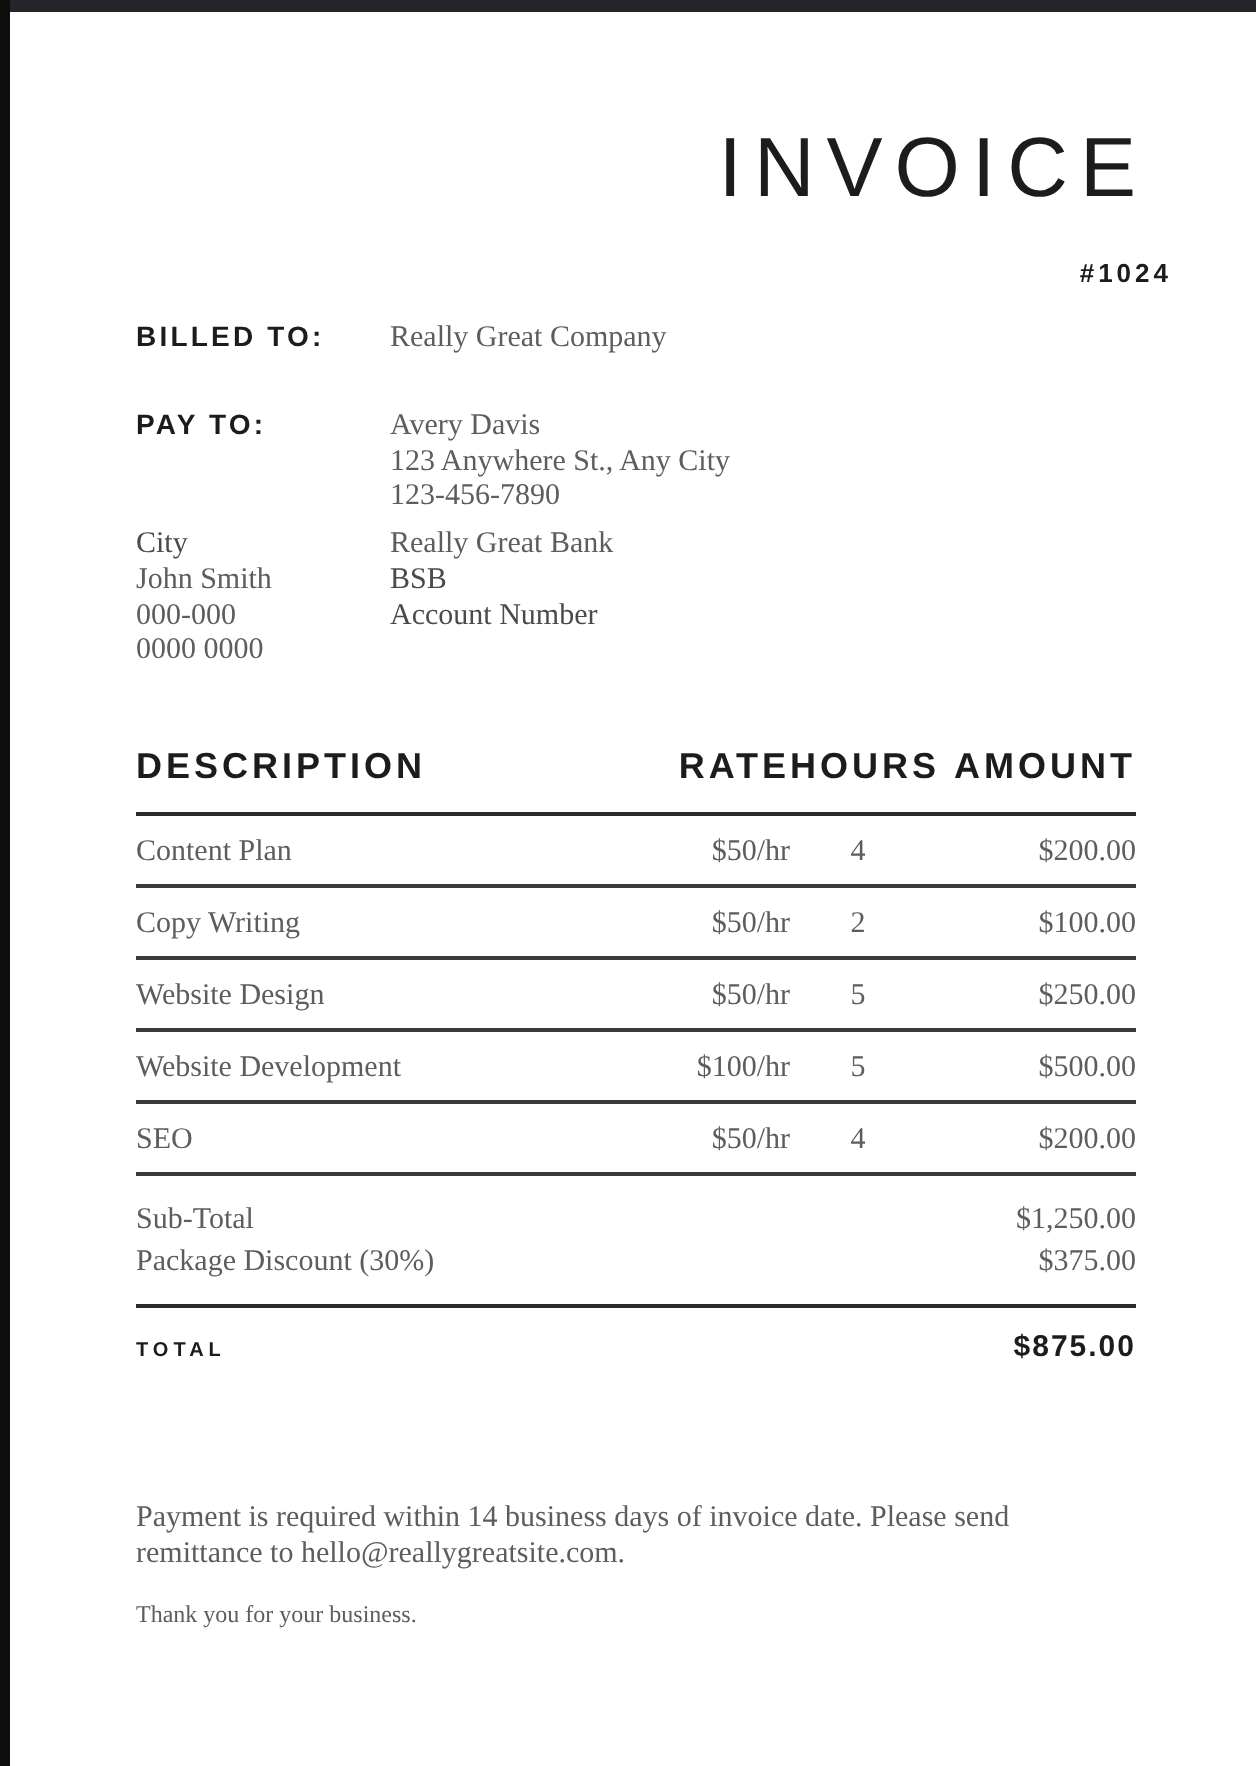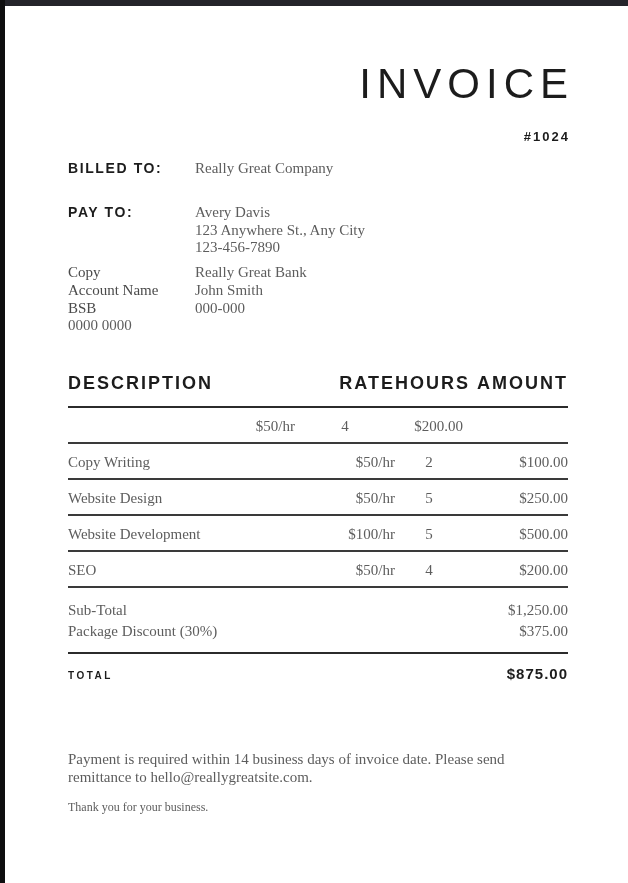--- a/index.html
+++ b/index.html
@@ -9,21 +9,21 @@
   }
   html,body{margin:0;padding:0;background:#fff;}
   .page{position:relative;width:628px;height:883px;background:var(--page-bg);overflow:hidden;
         font-family:"Liberation Serif",serif;}
   .edge-top{position:absolute;top:0;left:0;width:628px;height:6px;background:var(--edge-top);}
   .edge-left{position:absolute;top:0;left:0;width:5px;height:883px;background:var(--edge-left);}
 
   .title{position:absolute;top:63px;right:60px;margin:0;
          font-family:"Liberation Sans",sans-serif;font-weight:500;font-size:42px;line-height:42px;
          letter-spacing:6px;margin-right:-6px;color:var(--ink);}
-  .inv-no{position:absolute;top:129px;right:60px;
+  .inv-no{position:absolute;top:129px;right:44px;
           font-family:"Liberation Sans",sans-serif;font-weight:700;font-size:13px;
           letter-spacing:2px;margin-right:-2px;color:var(--ink);}
 
   .kv-row{position:absolute;left:68px;display:flex;align-items:baseline;}
   .kv-row .lbl{width:127px;flex:0 0 127px;
           font-family:"Liberation Sans",sans-serif;font-weight:700;font-size:14px;
           letter-spacing:1.6px;color:var(--ink);}
   .kv-row .val{font-size:15px;color:var(--muted);line-height:17.6px;}
   .billed{top:160px;}
   .payto{top:204px;}
@@ -81,37 +81,38 @@
   <div class="kv-row payto">
     <span class="lbl">PAY TO:</span>
     <span class="val">
       <span>Avery Davis</span><br>
       <span>123 Anywhere St., Any City</span><br>
       <span>123-456-7890</span>
     </span>
   </div>
 
   <div class="bank">
-    <span class="blbl">Copy</span>
+    <span class="blbl">City</span>
     <span class="bval">Really Great Bank</span>
-    <span class="blbl">Account Name</span>
     <span class="bval">John Smith</span>
     <span class="blbl">BSB</span>
     <span class="bval">000-000</span>
+    <span class="blbl">Account Number</span>
     <span class="bval">0000 0000</span>
   </div>
 
   <div class="table">
     <div class="thead">
       <span class="c1">DESCRIPTION</span>
       <span class="c2">RATE</span>
       <span class="c3">HOURS</span>
       <span class="c4">AMOUNT</span>
     </div>
     <div class="trow">
+      <span class="c1">Content Plan</span>
       <span class="c2">$50/hr</span>
       <span class="c3">4</span>
       <span class="c4">$200.00</span>
     </div>
     <div class="trow">
       <span class="c1">Copy Writing</span>
       <span class="c2">$50/hr</span>
       <span class="c3">2</span>
       <span class="c4">$100.00</span>
     </div>

